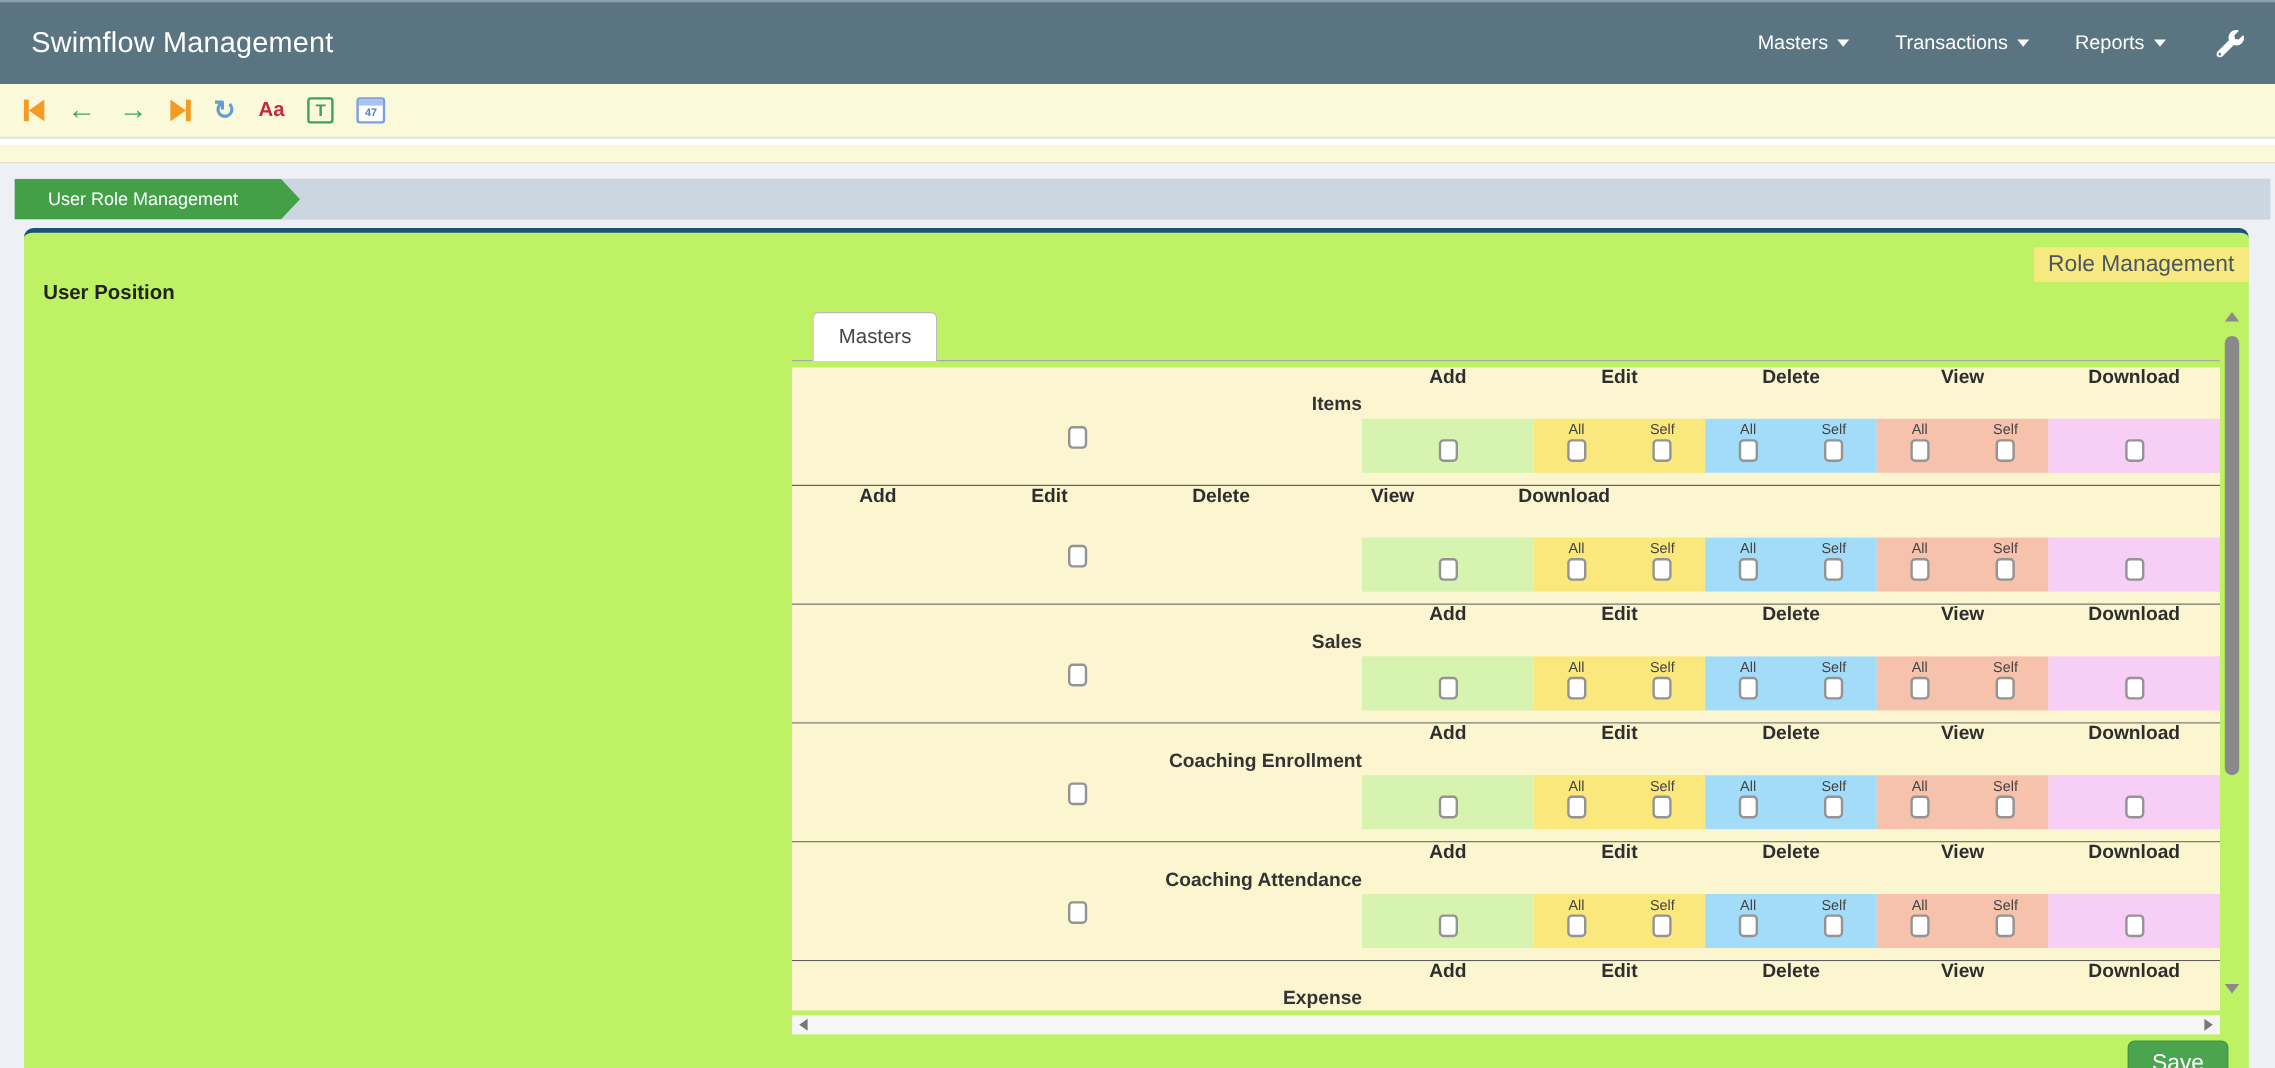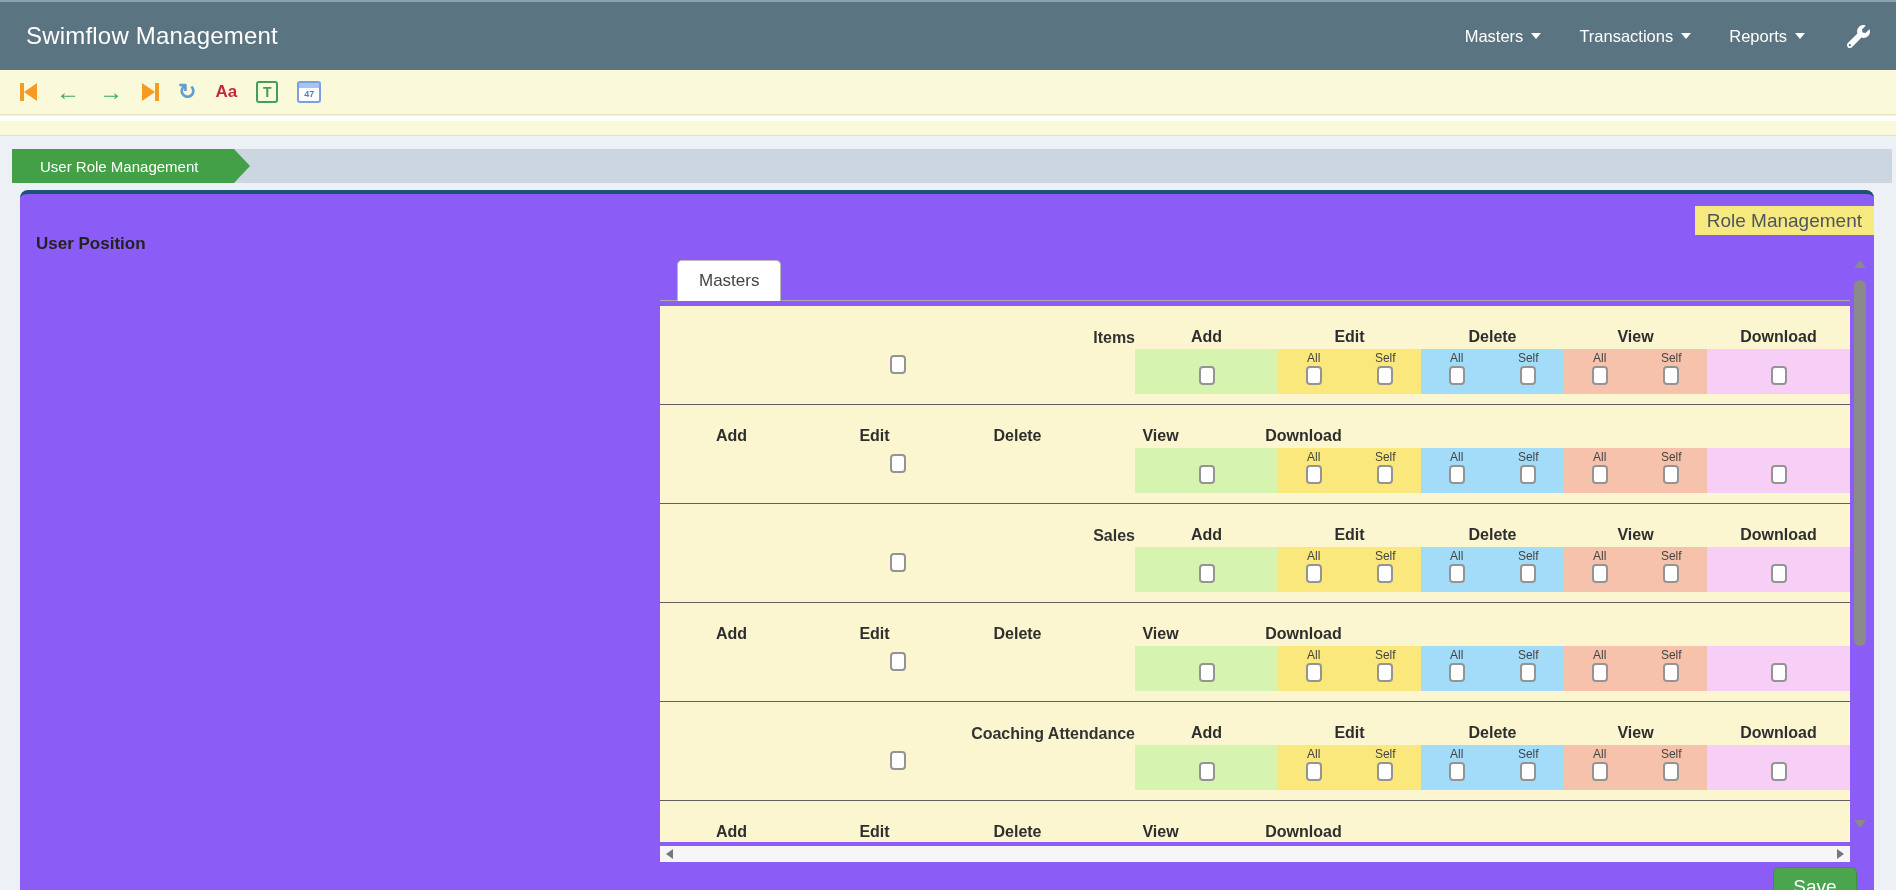--- a/index.html
+++ b/index.html
@@ -29,37 +29,37 @@
   .tbox { width:22px; height:22px; border:2px solid #3fa05a; border-radius:3px; color:#3fa05a; font-size:14px; font-weight:bold; display:flex; align-items:center; justify-content:center; }
   .cal { width:24px; height:22px; border:2px solid #7b9fe0; border-radius:3px; position:relative; background:#fff; display:flex; align-items:flex-end; justify-content:center; }
   .cal:before { content:""; position:absolute; top:0; left:0; right:0; height:5px; background:#a9c3ef; }
   .cal-day { font-size:9px; color:#4a7fd4; font-weight:bold; line-height:13px; }
 
   
   .crumb-bar { position:absolute; left:12px; top:149px; width:1880px; height:34px; background:#ccd6e0; }
   .crumb-tab { position:absolute; left:0; top:0; height:34px; width:238px; background:#43a047; color:#fff; font-size:15px; display:flex; align-items:center; padding-left:28px; clip-path:polygon(0 0, calc(100% - 16px) 0, 100% 50%, calc(100% - 16px) 100%, 0 100%); cursor:pointer; }
 
   
-  .panel { position:absolute; left:20px; top:190px; width:1854px; height:700px; background:#8b5cf6; border-top:4px solid #1b5276; border-radius:8px 8px 0 0; }
+  .panel { position:absolute; left:20px; top:190px; width:1854px; height:700px; background:#bef264; border-top:4px solid #1b5276; border-radius:8px 8px 0 0; }
   .badge { position:absolute; right:0; top:12px; height:29px; background:#f6e97f; color:#4d5660; font-size:19px; display:flex; align-items:center; padding:0 12px; }
   .field-label { position:absolute; left:16px; top:40px; font-size:17px; font-weight:bold; color:#222; }
   .user-input { position:absolute; left:16px; top:66px; width:578px; height:40px; border:1px solid #cccccc; border-radius:4px; font-size:17px; padding:0 14px; color:#333; font-family:"Liberation Sans", sans-serif; }
   .user-input::placeholder { color:#9aa0a6; }
 
   
   .tab { position:absolute; left:657px; top:66px; height:41px; background:#ffffff; border:1px solid #b9b9b9; border-bottom:none; border-radius:5px 5px 0 0; font-size:17px; color:#444; display:flex; align-items:center; padding:0 21px; z-index:2; cursor:pointer; }
   .tab-line { position:absolute; left:640px; top:106px; width:1190px; height:1px; background:#aaaaaa; }
 
   
   .tbl-viewport { position:absolute; left:640px; top:112px; width:1190px; height:536px; overflow:hidden; }
   .prow { width:1190px; height:99px; background:#fbf5d0; border-bottom:1px solid #5f5f5f; position:relative; }
   .line1 { display:flex; height:43px; }
   .name-col { width:475px; display:flex; align-items:flex-end; justify-content:flex-end; }
   .row-name { font-size:16px; font-weight:600; color:#333; padding-bottom:2px; }
-  .hdr { width:143px; font-size:16px; font-weight:600; color:#2e2e2e; text-align:center; padding-top:22px; }
+  .hdr { width:143px; font-size:16px; font-weight:600; color:#2e2e2e; text-align:center; padding-top:0; }
   .line2 { display:flex; height:45px; }
   .name-cb-col { width:475px; display:flex; align-items:flex-start; justify-content:center; padding-top:6px; }
   .pcell { width:143px; height:45px; display:flex; }
   .sub { flex:1; display:flex; flex-direction:column; align-items:center; }
   .sub-lbl { height:17px; font-size:12px; color:#444; padding-top:2px; }
   .cb { width:16px; height:19px; background:#ffffff; border:2px solid #949494; border-radius:4px; cursor:pointer; }
 
   
   .vscroll { position:absolute; left:1832px; top:62px; width:16px; height:586px; }
   .vs-up { position:absolute; left:2px; top:4px; width:0; height:0; border-left:6px solid transparent; border-right:6px solid transparent; border-bottom:8px solid #8a8a8a; cursor:pointer; }
@@ -317,20 +317,23 @@
           <div class="pcell" style="background: rgb(247, 206, 245);">
             <div class="sub">
               <div class="sub-lbl"></div>
               <div class="cb"></div>
             </div>
           </div>
         </div>
       </div>
       <div class="prow">
         <div class="line1">
+          <div class="name-col">
+            <div class="row-name">Coaching Enrollment</div>
+          </div>
           <div class="hdr">Add</div>
           <div class="hdr">Edit</div>
           <div class="hdr">Delete</div>
           <div class="hdr">View</div>
           <div class="hdr">Download</div>
         </div>
         <div class="line2">
           <div class="name-cb-col">
             <div class="cb"></div>
           </div>
@@ -432,20 +435,23 @@
           <div class="pcell" style="background: rgb(247, 206, 245);">
             <div class="sub">
               <div class="sub-lbl"></div>
               <div class="cb"></div>
             </div>
           </div>
         </div>
       </div>
       <div class="prow">
         <div class="line1">
+          <div class="name-col">
+            <div class="row-name">Expense</div>
+          </div>
           <div class="hdr">Add</div>
           <div class="hdr">Edit</div>
           <div class="hdr">Delete</div>
           <div class="hdr">View</div>
           <div class="hdr">Download</div>
         </div>
       </div>
     </div>
 
   <div class="vscroll">

